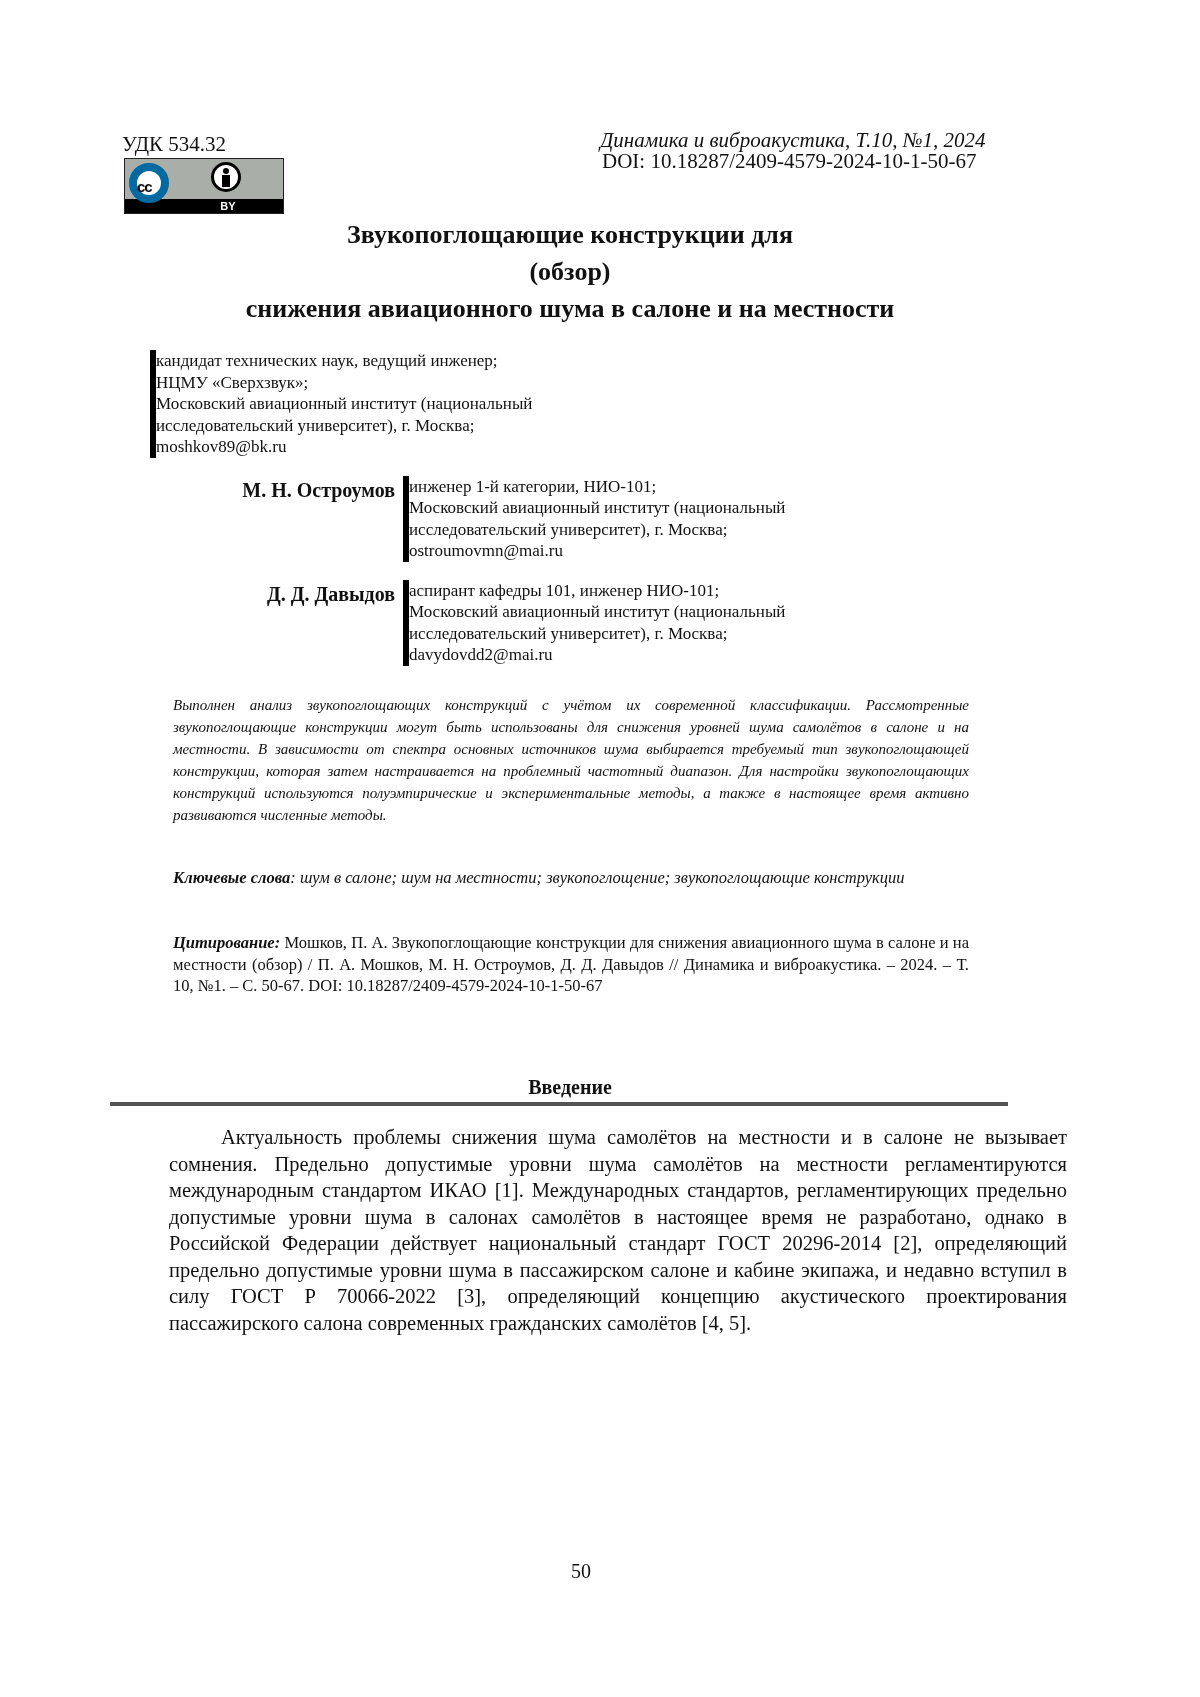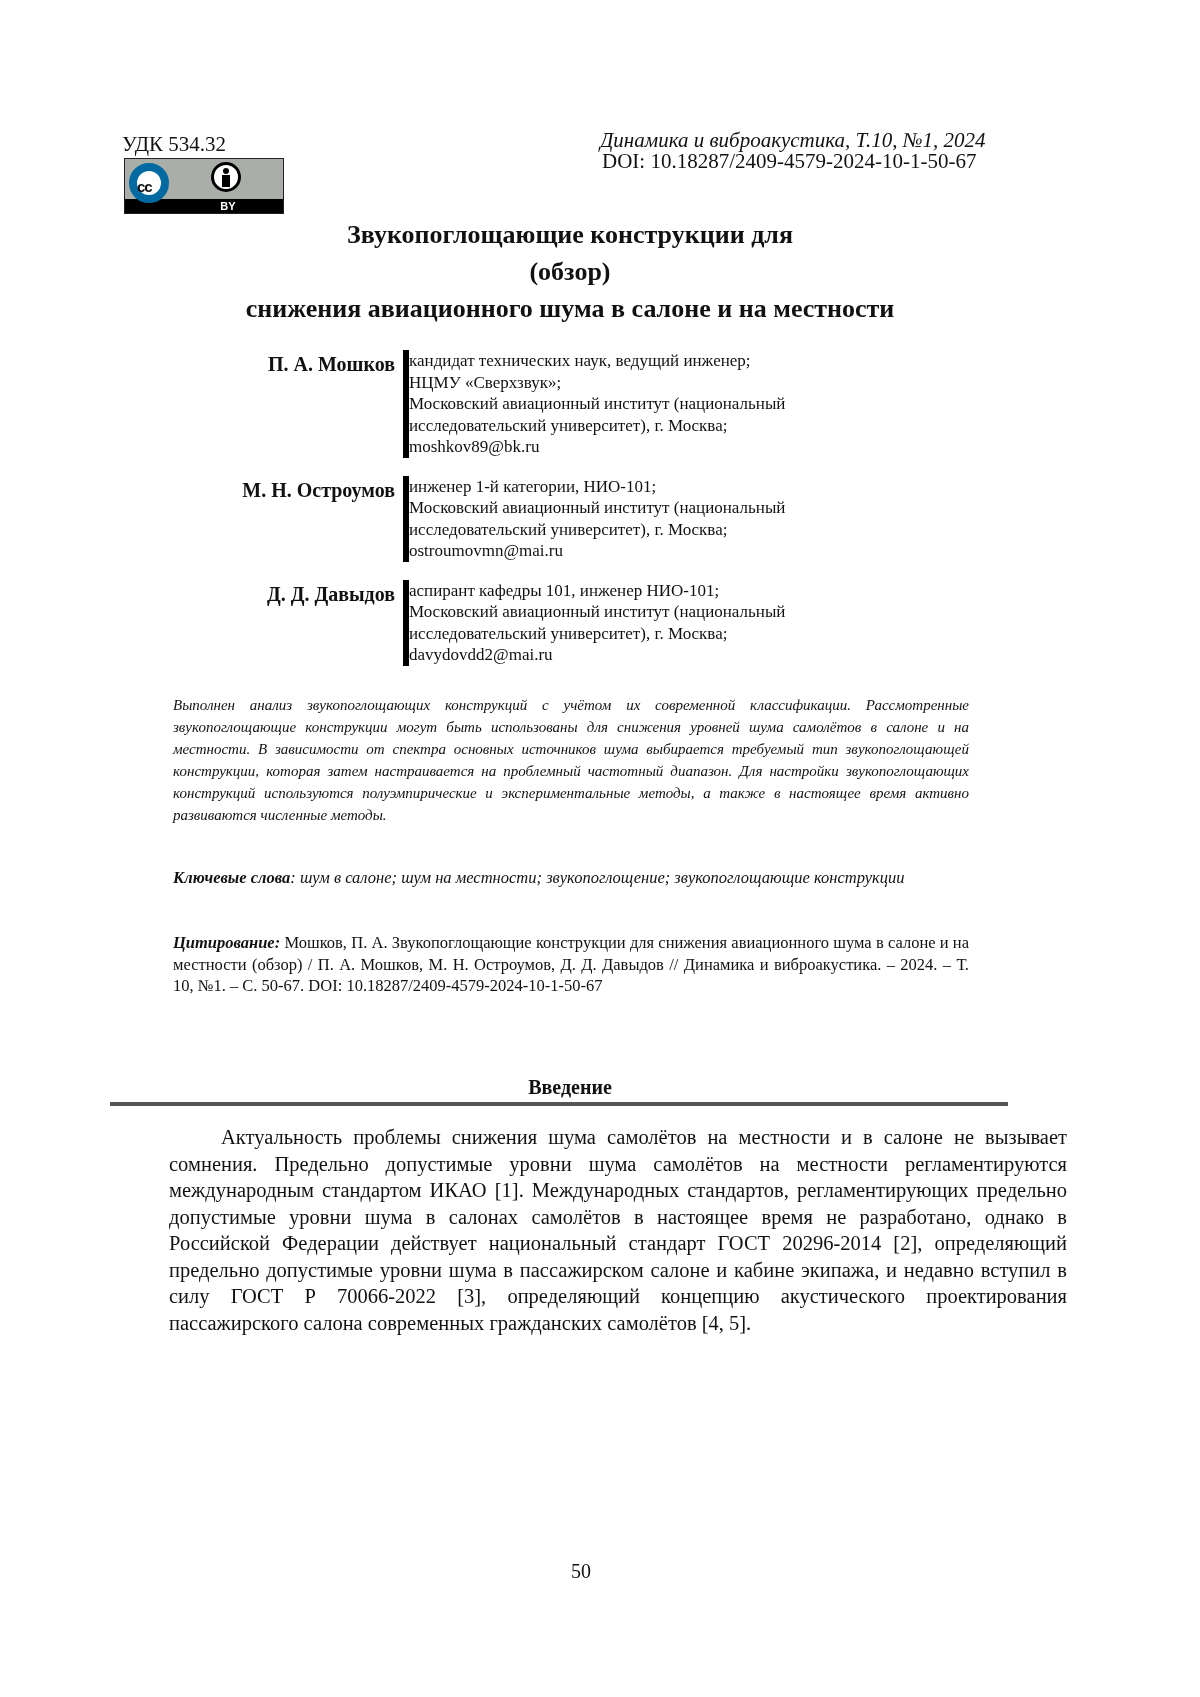--- a/index.html
+++ b/index.html
@@ -50,21 +50,20 @@
 </div>
 
 <div class="abs title">
   <div>Звукопоглощающие конструкции для</div>
   <div>(обзор)</div>
   <div>снижения авиационного шума в салоне и на местности</div>
 </div>
 
 <div class="abs authors">
   <div class="author-row">
-    <div class="author-name">П. А. Мошков</div>
     <div class="author-info">
       <div>кандидат технических наук, ведущий инженер;</div>
       <div>НЦМУ «Сверхзвук»;</div>
       <div>Московский авиационный институт (национальный</div>
       <div>исследовательский университет), г. Москва;</div>
       <div>moshkov89@bk.ru</div>
     </div>
   </div>
   <div class="author-row">
     <div class="author-name">М. Н. Остроумов</div>

